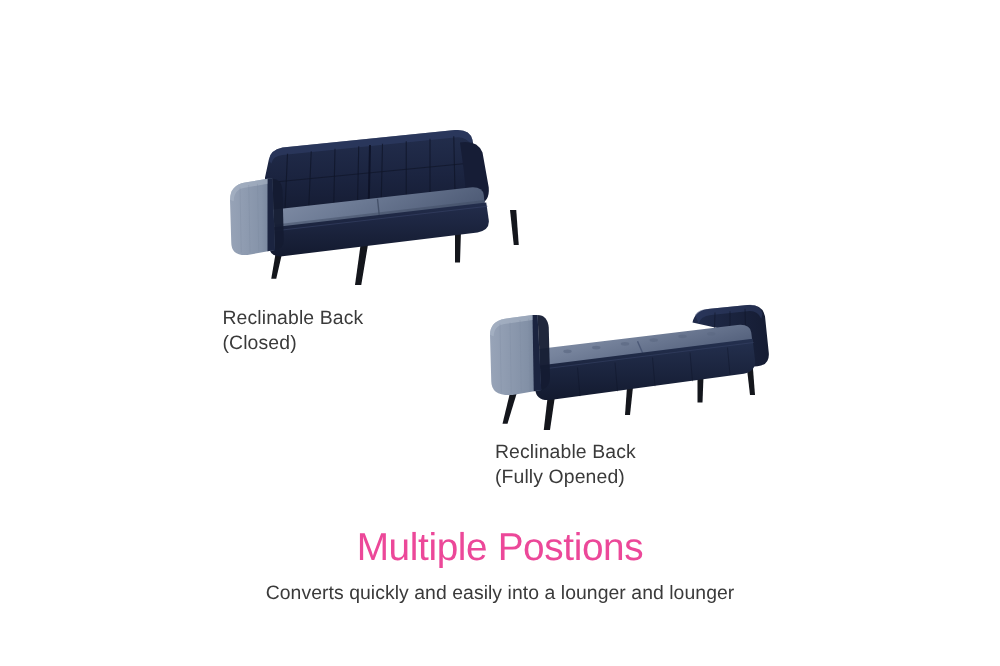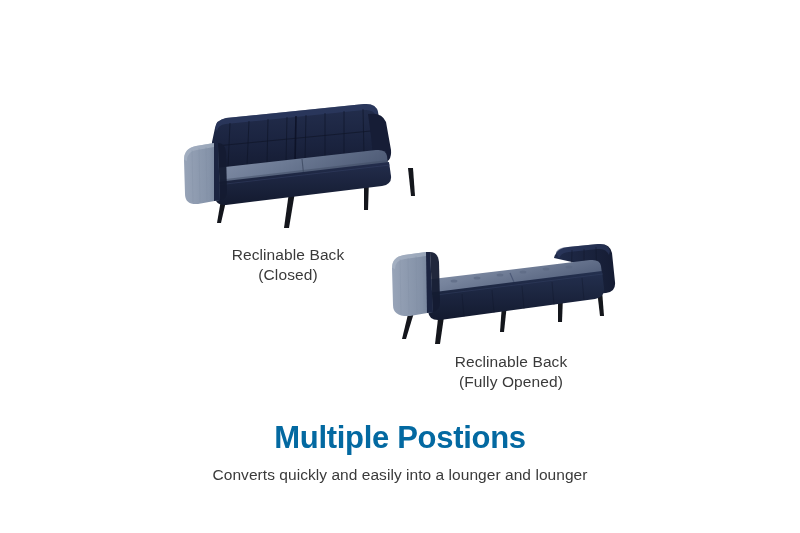--- a/index.html
+++ b/index.html
@@ -37,21 +37,21 @@
   #sofa-opened {
     left: 382px;
     top: 238px;
     width: 256px;
     height: 110px;
   }
 
   
   .caption {
     position: absolute;
-    text-align: center;
+    text-align: left;
     color: #3a3a3a;
     font-size: 15.5px;
     line-height: 20px;
     letter-spacing: 0.1px;
     white-space: pre-line;
   }
   #caption-closed {
     left: 178px;
     top: 245px;
     width: 220px;
@@ -65,22 +65,22 @@
   
   .headline-block {
     position: absolute;
     left: 0;
     top: 420px;
     width: 800px;
     text-align: center;
   }
   .headline {
     font-size: 31px;
-    font-weight: bold;
-    color: #0369a1;
+    font-weight: normal;
+    color: #ec4899;
     letter-spacing: -0.3px;
     line-height: 36px;
     margin: 0;
   }
   .subhead {
     font-size: 15.5px;
     color: #3a3a3a;
     line-height: 22px;
     margin: 8px 0 0 0;
     letter-spacing: 0.05px;

